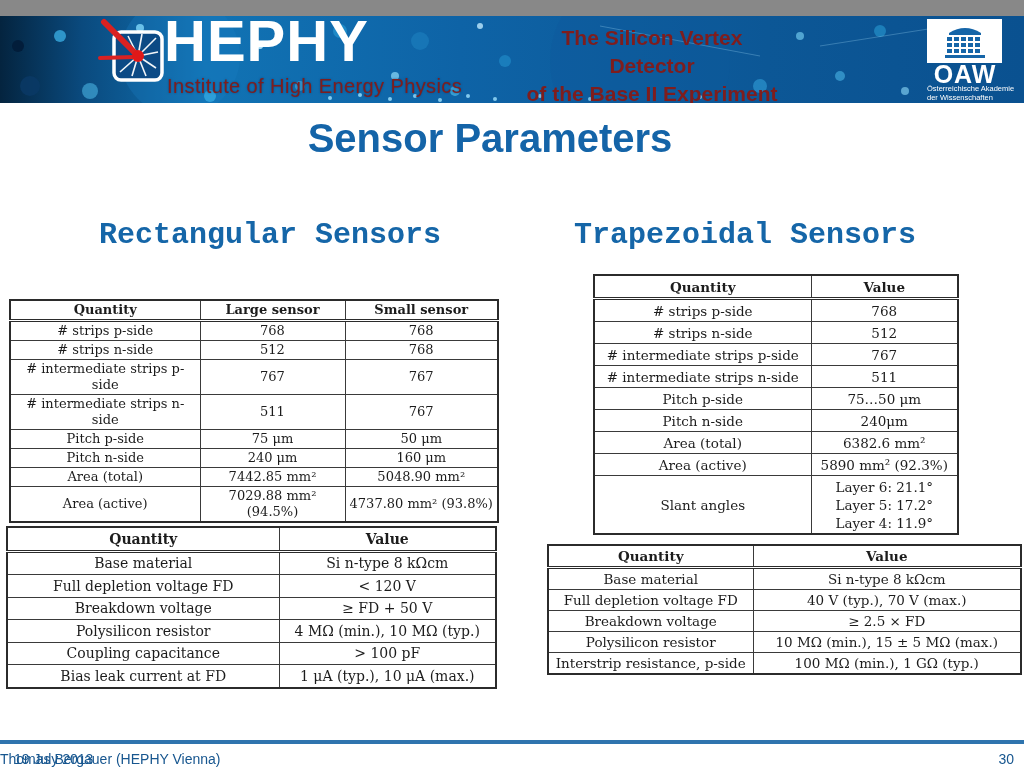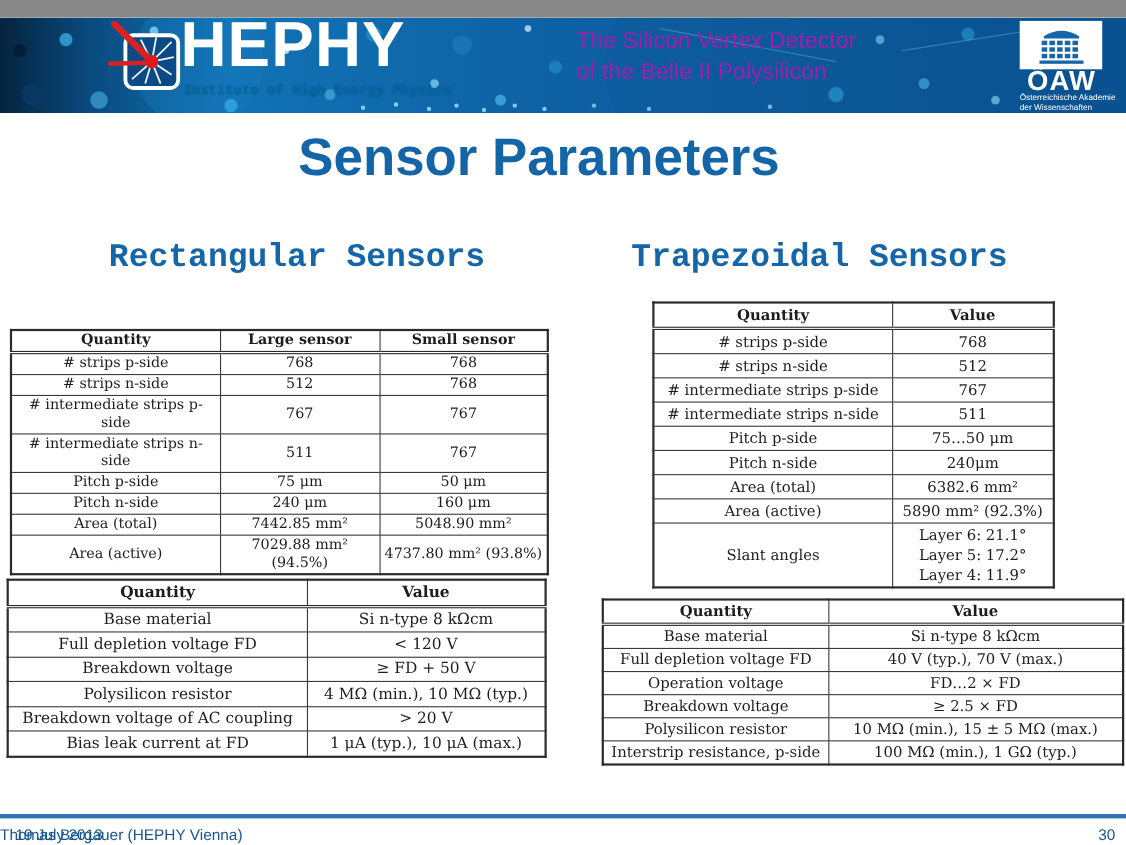--- a/index.html
+++ b/index.html
@@ -11,34 +11,34 @@
   html,body{background:#888;}
   .slide{position:relative;width:1024px;height:768px;background:#ffffff;overflow:hidden;
          font-family:"Liberation Sans",sans-serif;margin:16px auto;}
 
   
   .header{position:absolute;left:0;top:0;width:1024px;height:87px;overflow:hidden;}
   .header svg.bg{position:absolute;left:0;top:0;}
   .hephy-icon{position:absolute;left:98px;top:2px;}
   .hephy-wordmark{position:absolute;left:164px;top:-6px;font-size:58px;font-weight:bold;
                   color:#ffffff;letter-spacing:1px;line-height:62px;}
-  .hephy-tagline{position:absolute;left:167px;top:59px;font-size:12px;color:#0369a1;
-                 letter-spacing:0.4px;text-shadow:0 0 2px rgba(10,60,110,.8);font-family:Liberation Mono, monospace;}
-  .pres-title{position:absolute;left:524px;top:8px;width:256px;text-align:left;
-              font-size:21px;line-height:28px;font-weight:normal;color:#a21caf;}
+  .hephy-tagline{position:absolute;left:167px;top:59px;font-size:20px;color:#7f1d1d;
+                 letter-spacing:0.4px;text-shadow:0 0 2px rgba(10,60,110,.8);}
+  .pres-title{position:absolute;left:524px;top:8px;width:256px;text-align:center;
+              font-size:21px;line-height:28px;font-weight:bold;color:#7f1d1d;}
   .oaw-box{position:absolute;left:927px;top:3px;width:75px;height:44px;background:#ffffff;
            display:flex;align-items:center;justify-content:center;}
   .oaw-wordmark{position:absolute;left:925px;top:44px;width:80px;text-align:center;
                 font-size:25px;font-weight:bold;color:#ffffff;letter-spacing:1px;}
   .oaw-subtitle{position:absolute;left:927px;top:69px;width:97px;font-size:7.5px;
                 line-height:8.5px;color:#ffffff;}
 
   
   .slide-title{position:absolute;left:0;top:100px;width:980px;text-align:center;
-               font-size:48px;font-weight:bold;color:var(--title-blue);}
+               font-size:40px;font-weight:bold;color:var(--title-blue);}
   .section-heading{position:absolute;top:202px;font-size:30px;font-weight:bold;
                    color:var(--heading-blue);text-align:center;font-family:Liberation Mono, monospace;}
   .left-heading{left:40px;width:460px;}
   .right-heading{left:545px;width:400px;}
 
   
   .ltx-table{position:absolute;}
   .ltx-table table{border-collapse:collapse;width:100%;table-layout:fixed;
     font-family:"DejaVu Serif","Liberation Serif",serif;color:#1c1c1c;background:#fff;
     border:2px solid var(--table-line);padding-left:22px;}
@@ -133,21 +133,21 @@
       </g>
       <line x1="6" y1="4" x2="38" y2="36" stroke="#d92121" stroke-width="6" stroke-linecap="round"></line>
       <line x1="2" y1="40" x2="36" y2="39" stroke="#d92121" stroke-width="4" stroke-linecap="round"></line>
       <circle cx="40" cy="38" r="6" fill="#e01818"></circle>
     </svg>
     <div class="hephy-wordmark">HEPHY</div>
     <div class="hephy-tagline">Institute of High Energy Physics</div>
 
     <div class="pres-title">
       <div>The Silicon Vertex Detector</div>
-      <div>of the Belle II Polysilicon</div>
+      <div>of the Base II Experiment</div>
     </div>
 
     <div class="oaw-box">
       <svg width="56" height="36" viewBox="0 0 56 36">
         <path d="M12 10 Q28 0 44 10 L44 12 L12 12 Z" fill="#1565a8"></path>
         <g fill="#1565a8">
           <rect x="10" y="14" width="5" height="4"></rect>
             <rect x="17" y="14" width="5" height="4"></rect>
           <rect x="24" y="14" width="5" height="4"></rect>
             <rect x="31" y="14" width="5" height="4"></rect>
@@ -250,22 +250,22 @@
           </tr>
           <tr>
             <td>Breakdown voltage</td>
             <td>≥ FD + 50 V</td>
           </tr>
           <tr>
             <td>Polysilicon resistor</td>
             <td>4 MΩ (min.), 10 MΩ (typ.)</td>
           </tr>
           <tr>
-            <td>Breakdown voltage of AC coupling</td>
-            <td>&gt; 20 V</td>
+            <td>Coupling capacitance</td>
+            <td>&gt; 100 pF</td>
           </tr>
           <tr>
             <td>Bias leak current at FD</td>
             <td>1 μA (typ.), 10 μA (max.)</td>
           </tr>
         </tbody>
       </table>
     </div>
   <div class="ltx-table t3">
       <table>
@@ -326,24 +326,20 @@
           </tr>
         </thead>
         <tbody>
           <tr>
             <td>Base material</td>
             <td>Si n-type 8 kΩcm</td>
           </tr>
           <tr>
             <td>Full depletion voltage FD</td>
             <td>40 V (typ.), 70 V (max.)</td>
-          </tr>
-          <tr>
-            <td>Operation voltage</td>
-            <td>FD…2 × FD</td>
           </tr>
           <tr>
             <td>Breakdown voltage</td>
             <td>≥ 2.5 × FD</td>
           </tr>
           <tr>
             <td>Polysilicon resistor</td>
             <td>10 MΩ (min.), 15 ± 5 MΩ (max.)</td>
           </tr>
           <tr>

